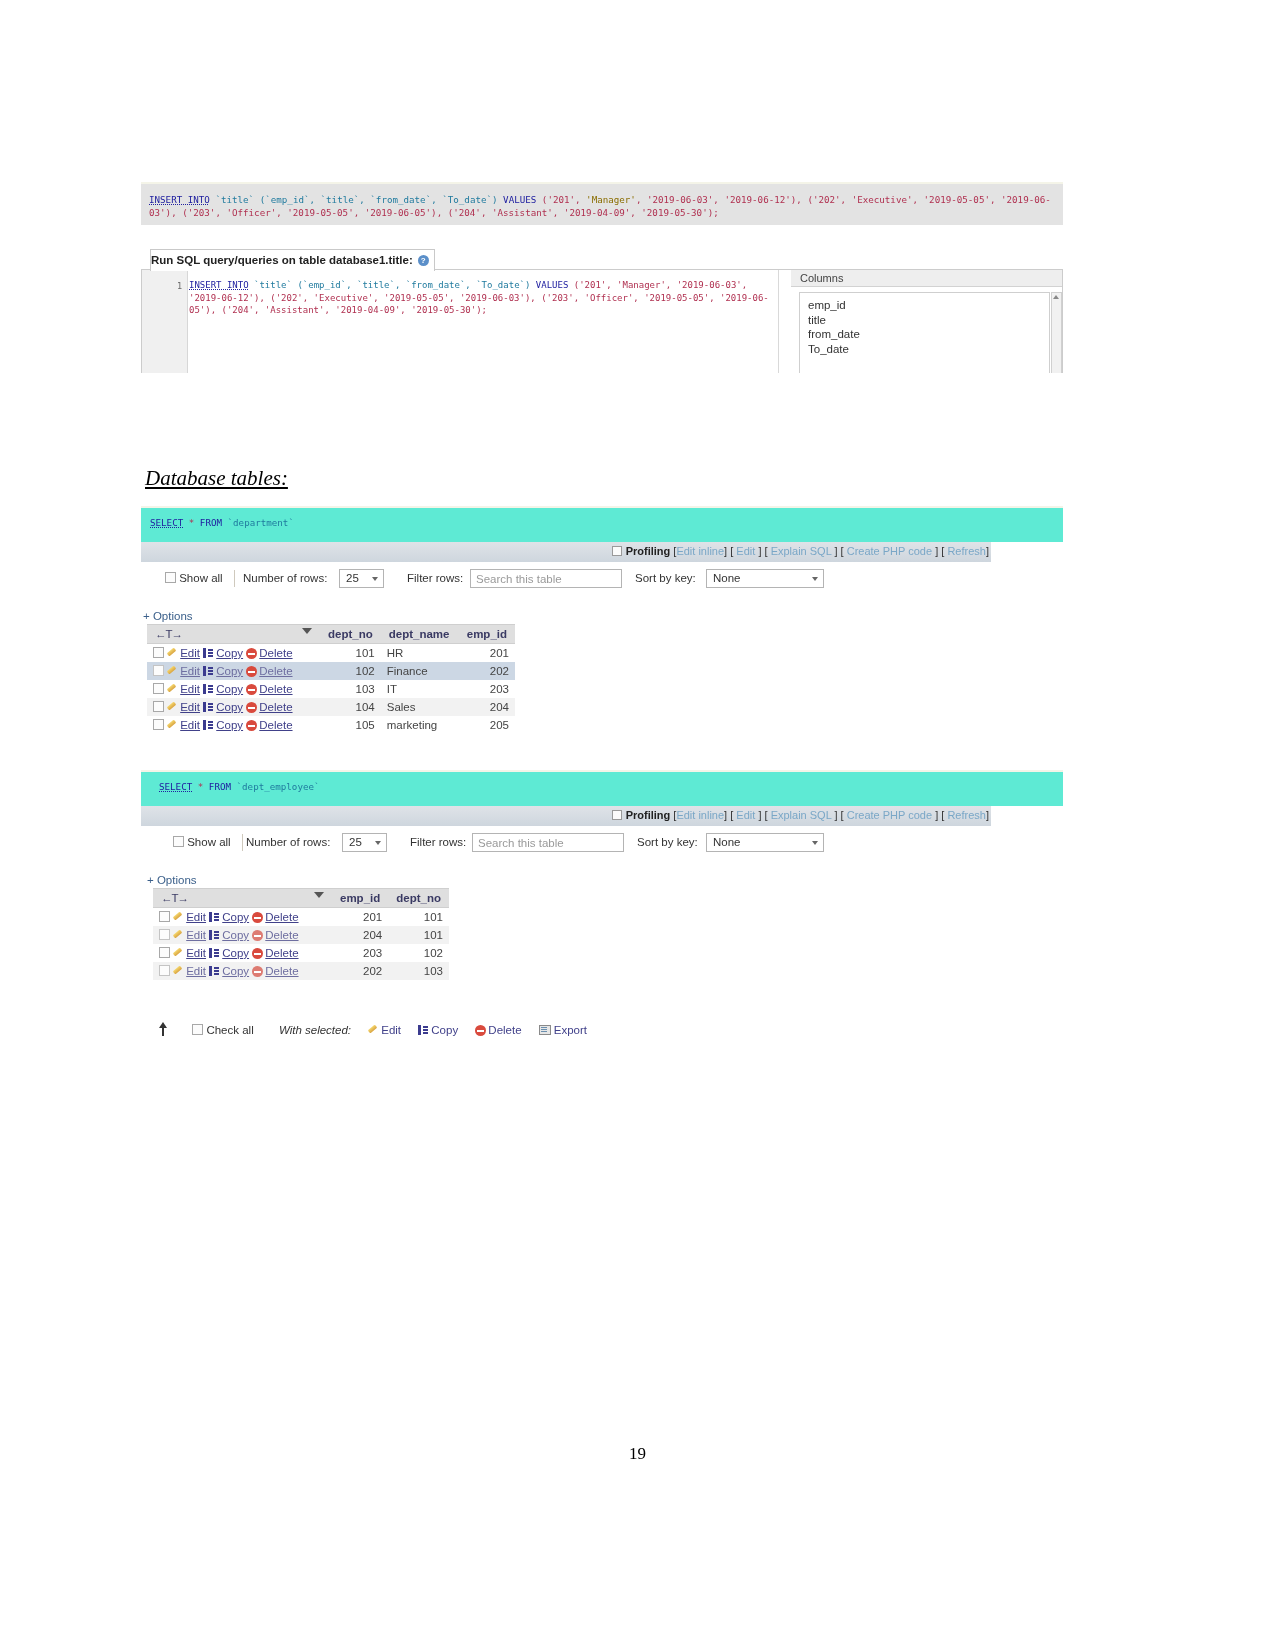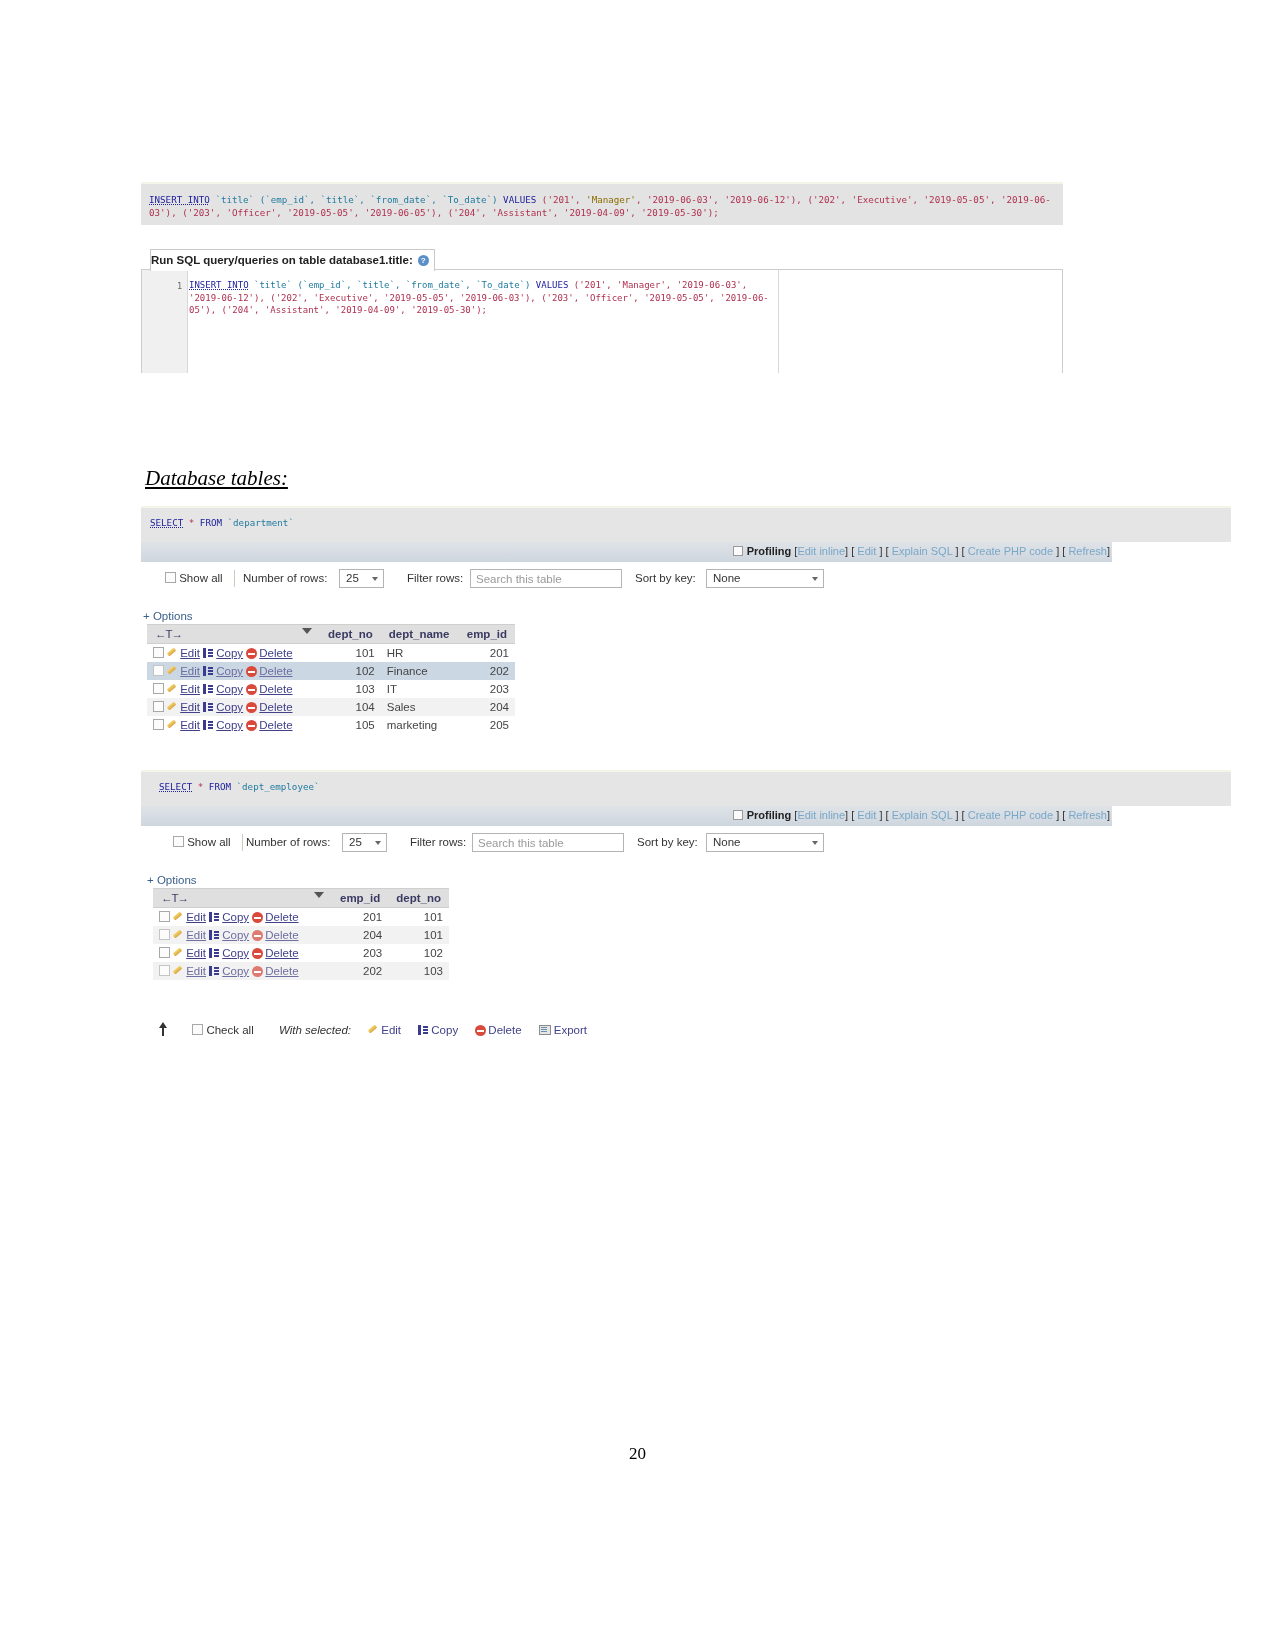--- a/index.html
+++ b/index.html
@@ -207,33 +207,33 @@
     font-size: 21px;
     color: #000;
     text-decoration: underline;
   }
 
   
   .result-block { position: absolute; }
   .qbar {
     position: absolute;
     left: 0; top: 0;
-    width: 1090px;
+    width: 922px;
     height: 36px;
-    background: #e5e5e5;
+    background: #5eead4;
     border-top: 2px solid #f4f4e8;
     box-sizing: border-box;
     padding: 9px 0 0 9px;
   }
   .qbar .sql-code { font-size: 9.2px; }
   .qactions {
     position: absolute;
     left: 0;
     top: 36px;
-    width: 971px;
+    width: 850px;
     height: 20px;
     background: linear-gradient(to bottom, #dfe3e8, #ced6de);
     box-sizing: border-box;
     text-align: right;
     padding: 3px 2px 0 0;
     font-size: 11px;
     color: #333;
   }
   .qactions a { color: #7aa7c7; text-decoration: none; }
   .qactions .lbl { color: #222; font-weight: bold; }
@@ -502,20 +502,32 @@
 
   <div class="runsql-panel">
     <div class="editor-gutter">
       <span class="ln">1</span>
     </div>
     <div class="editor-body">
       <span class="kw">INSERT INTO</span> <span class="id">`title`</span> <span class="id">(`emp_id`, `title`, `from_date`, `To_date`)</span> <span class="kw2">VALUES</span> <span class="str">('201', 'Manager', '2019-06-03', '2019-06-12'), ('202', 'Executive', '2019-05-05', '2019-06-03'), ('203', 'Officer', '2019-05-05', '2019-06-05'), ('204', 'Assistant', '2019-04-09', '2019-05-30');</span>
     </div>
     <div class="editor-sep"></div>
 
+    <div class="columns-pane">
+      <div class="columns-head">Columns</div>
+      <div class="columns-list">
+        <div>emp_id</div>
+        <div>title</div>
+        <div>from_date</div>
+        <div>To_date</div>
+      </div>
+      <div class="columns-scroll">
+        <div class="arrow"></div>
+      </div>
+    </div>
   </div>
 
   <div class="db-heading">Database tables:</div>
 
   <div class="result-block" style="left:141px; top:506px; width:922px;">
 
     <div class="qbar">
       <div class="sql-code">
         <span class="kw">SELECT</span>
         <span class="num">*</span>
@@ -747,15 +759,15 @@
       <span class="rowcb" style="margin-left:16px;"></span>
       <span>Check all</span>
       <span class="ital" style="margin-left:22px;">With selected:</span>
       <span style="margin-left:14px;"><span class="i-pencil"></span><a href="#">Edit</a></span>
       <span style="margin-left:14px;"><span class="i-copy"></span><a href="#">Copy</a></span>
       <span style="margin-left:14px;"><span class="i-del"></span><a href="#">Delete</a></span>
       <span style="margin-left:14px;"><span class="i-export"></span><a href="#">Export</a></span>
     </div>
   </div>
 
-  <div class="pageno">20</div>
+  <div class="pageno">19</div>
 
 </div>
 
 </body></html>

